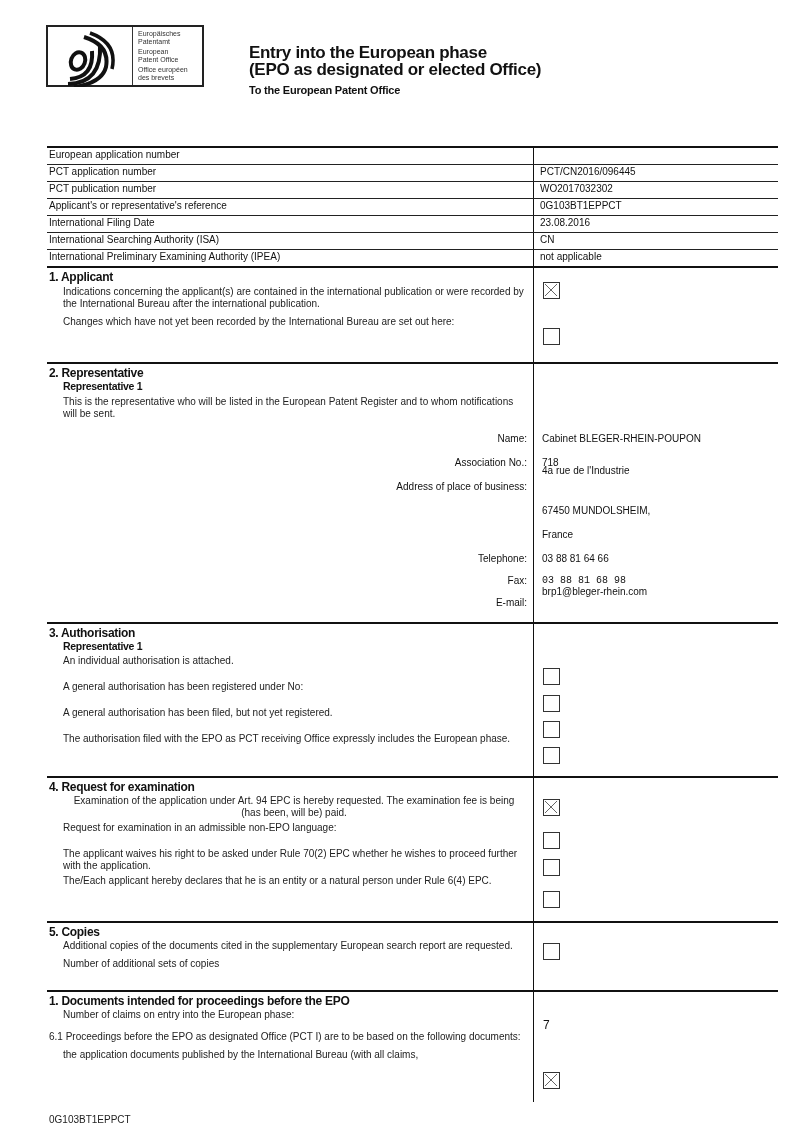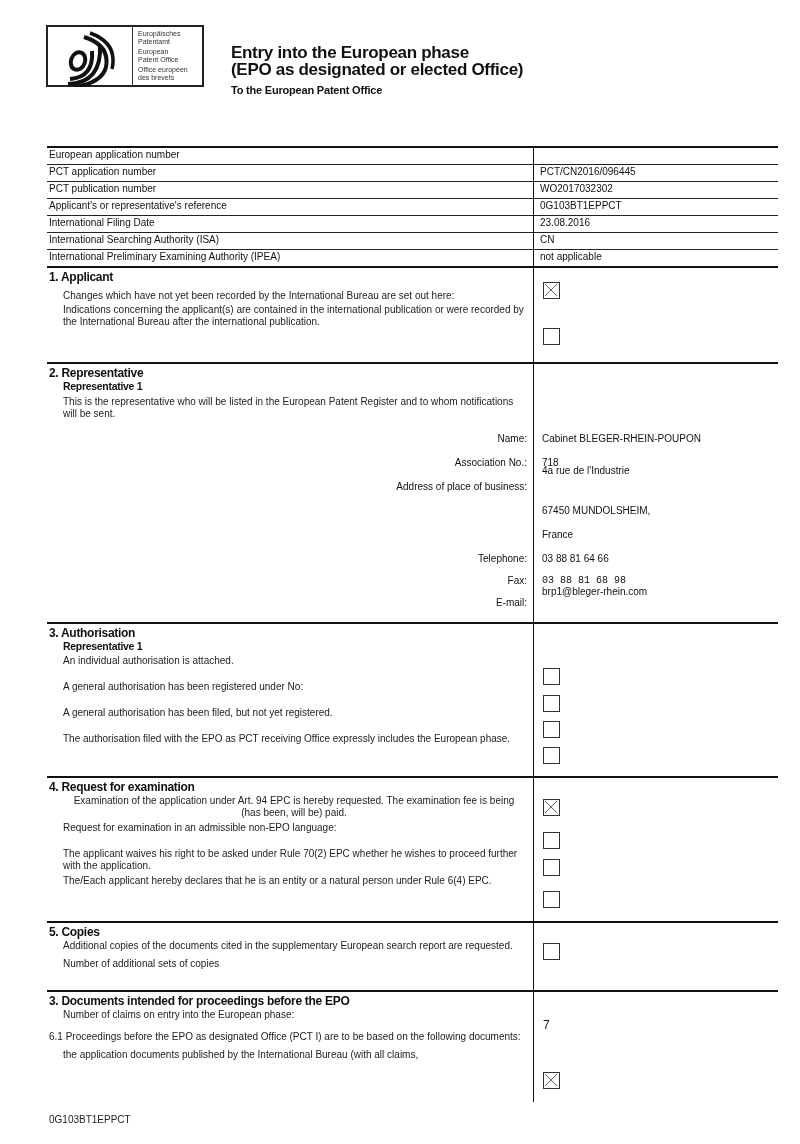--- a/index.html
+++ b/index.html
@@ -7,21 +7,21 @@
          font-family: "Liberation Sans", sans-serif; color: #111; }
 
   
   .logo-box { position: absolute; left: 46px; top: 25px; width: 158px; height: 62px;
               border: 2px solid #222; box-sizing: border-box; display: flex; }
   .logo-mark { width: 84px; height: 100%; border-right: 1px solid #333; position: relative; }
   .logo-mark svg { position: absolute; left: 12px; top: 4px; }
   .logo-text { flex: 1; padding: 3px 0 0 5px; font-size: 7px; line-height: 8px; color: #333; }
   .logo-text div { margin-bottom: 2px; }
 
-  .title-block { position: absolute; left: 231px; top: 44px; }
+  .title-block { position: absolute; left: 249px; top: 44px; }
   .title-line { font-size: 17px; font-weight: bold; line-height: 17px; letter-spacing: -0.3px; }
   .subtitle { font-size: 11px; font-weight: bold; margin-top: 6px; letter-spacing: -0.2px; }
 
   
   .form { position: absolute; left: 47px; top: 146px; width: 731px; }
   .row { display: flex; border-bottom: 1px solid #222; }
   .row.thick { border-bottom: 2px solid #111; }
   .row.top-thick { border-top: 2px solid #111; }
   .lcell { width: 487px; border-right: 1px solid #111; box-sizing: border-box; }
   .rcell { flex: 1; padding-left: 6px; box-sizing: border-box; }
@@ -98,22 +98,22 @@
     <div class="rcell">CN</div>
   </div>
   <div class="row simple thick">
     <div class="lcell">International Preliminary Examining Authority (IPEA)</div>
     <div class="rcell">not applicable</div>
   </div>
 
   <div class="section" style="height:94px;justify-content:center;">
     <div class="lcell">
       <div class="sec-title">1. Applicant</div>
+      <div class="para" style="margin-top:2px;">Indications concerning the applicant(s) are contained in the international publication or were recorded by the International Bureau after the international publication.</div>
       <div class="para" style="margin-top:6px;">Changes which have not yet been recorded by the International Bureau are set out here:</div>
-      <div class="para" style="margin-top:2px;">Indications concerning the applicant(s) are contained in the international publication or were recorded by the International Bureau after the international publication.</div>
     </div>
     <div class="rcell">
       <div class="cb checked" style="top:14px;">
         <svg width="14" height="14" viewBox="0 0 14 14">
             <path d="M1 1 L13 13 M13 1 L1 13" stroke="#666" stroke-width="1"></path>
           </svg>
       </div>
       <div class="cb" style="top:60px;"></div>
     </div>
   </div>
@@ -185,21 +185,21 @@
       <div class="para" style="margin-top:1px;">Additional copies of the documents cited in the supplementary European search report are requested.</div>
       <div class="para" style="margin-top:6px;">Number of additional sets of copies</div>
     </div>
     <div class="rcell">
       <div class="cb" style="top:20px;"></div>
     </div>
   </div>
 
   <div class="section" style="height:110px; border-bottom:none;">
     <div class="lcell">
-      <div class="sec-title">3. Documents intended for proceedings before the EPO</div>
+      <div class="sec-title">1. Documents intended for proceedings before the EPO</div>
       <div class="para" style="margin-top:1px;">Number of claims on entry into the European phase:</div>
       <div class="para noindent" style="margin-top:10px;">6.1 Proceedings before the EPO as designated Office (PCT I) are to be based on the following documents:</div>
       <div class="para" style="margin-top:6px; white-space:nowrap;">the application documents published by the International Bureau (with all claims,</div>
     </div>
     <div class="rcell">
       <div style="position:absolute; left:9px; top:26px; font-size:12px;">7</div>
       <div class="cb checked" style="top:80px;">
         <svg width="14" height="14" viewBox="0 0 14 14">
             <path d="M1 1 L13 13 M13 1 L1 13" stroke="#666" stroke-width="1"></path>
           </svg>

